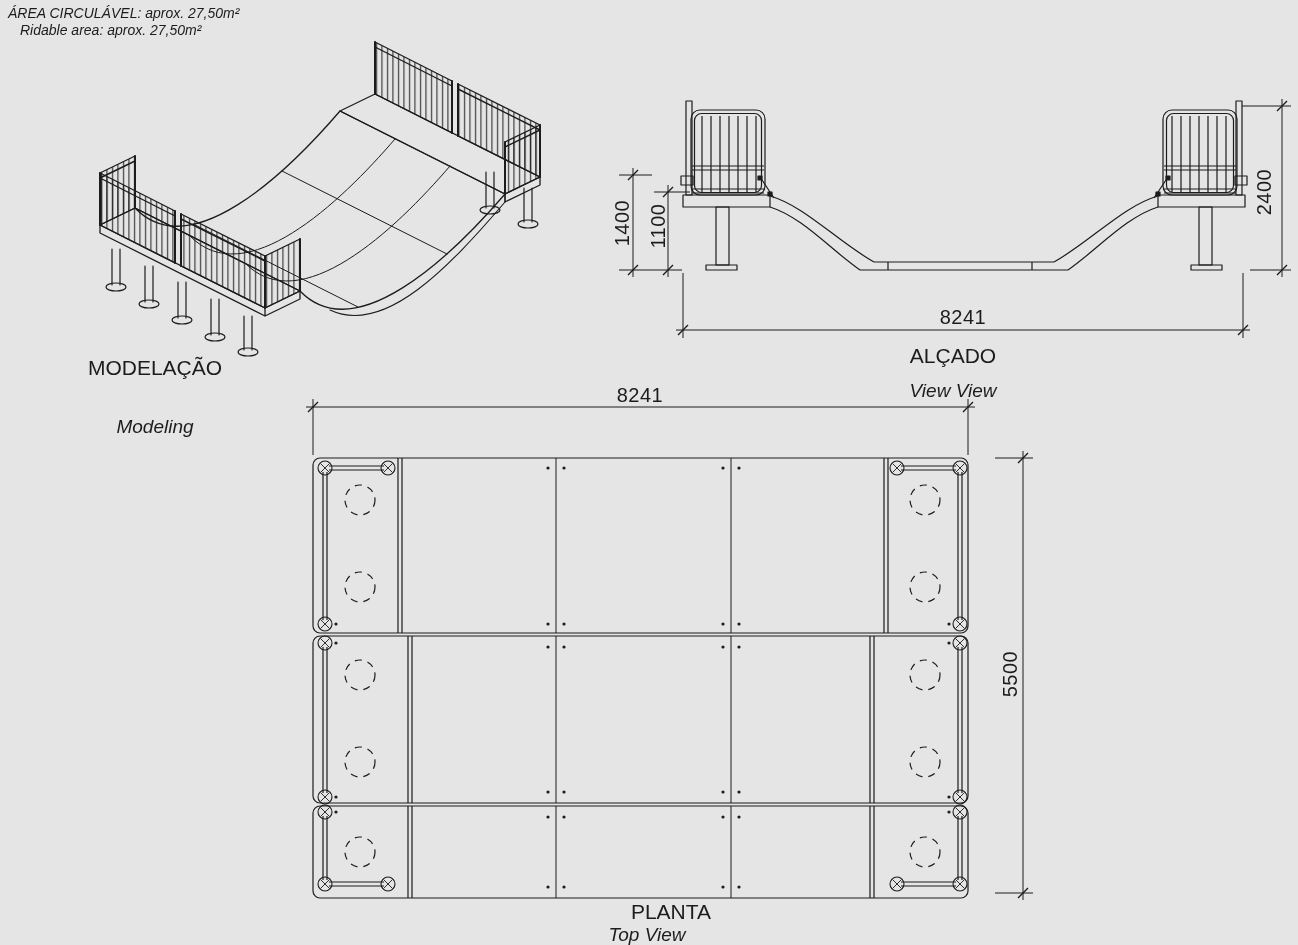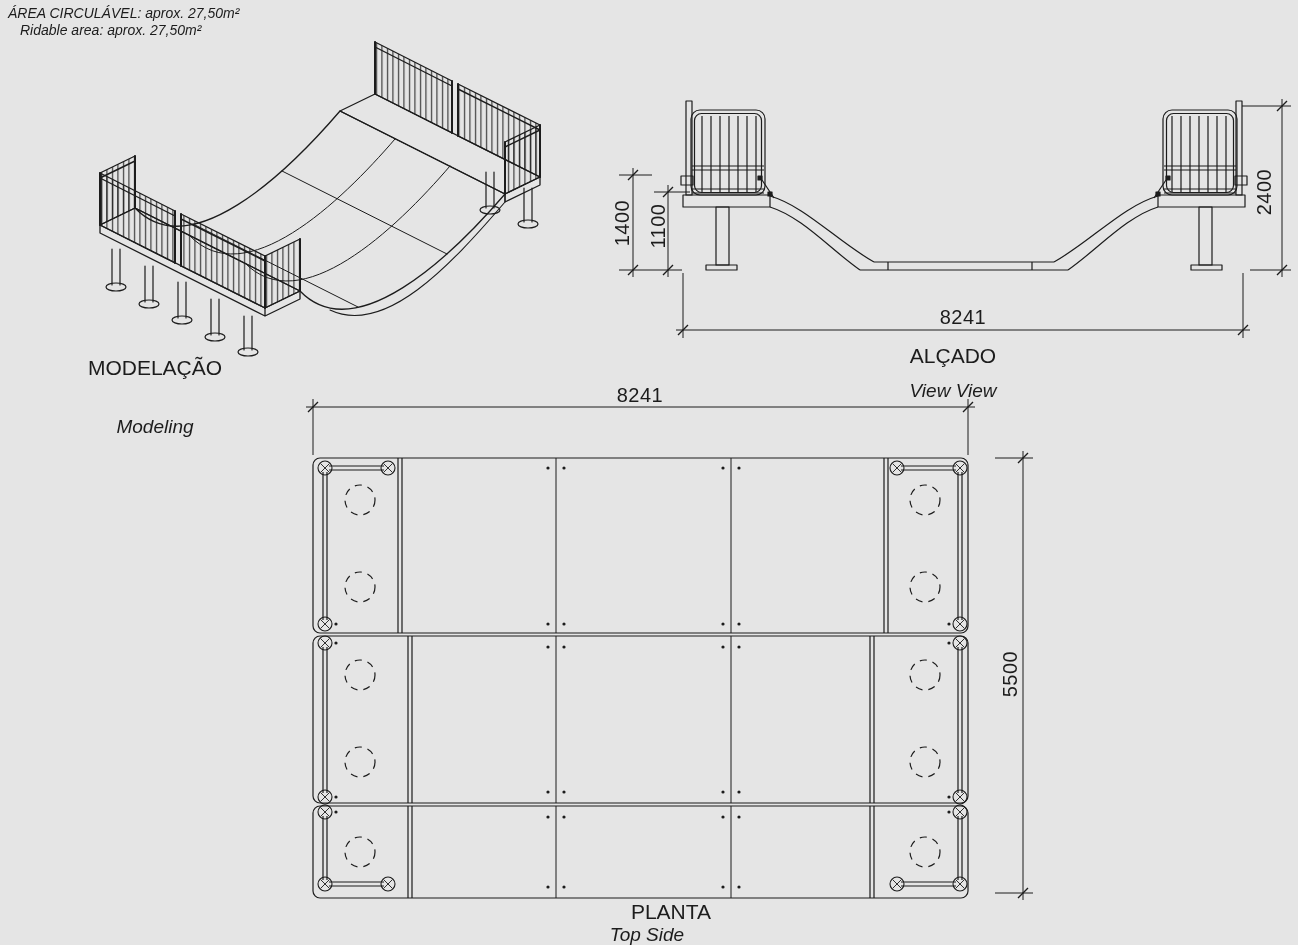--- a/index.html
+++ b/index.html
@@ -240,21 +240,21 @@
   <div class="txt note" style="left:8px; top:5px;">ÁREA CIRCULÁVEL: aprox. 27,50m²</div>
   <div class="txt note" style="left:20px; top:22px;">Ridable area: aprox. 27,50m²</div>
 
   <div class="txt view-title" style="left:55px; top:356px;">MODELAÇÃO</div>
   <div class="txt view-sub" style="left:55px; top:380px;margin-top:36px;">Modeling</div>
 
   <div class="txt view-title" style="left:853px; top:344px;">ALÇADO</div>
   <div class="txt view-sub" style="left:853px; top:380px;">View View</div>
 
   <div class="txt view-title" style="left:571px; top:900px;">PLANTA</div>
-  <div class="txt view-sub" style="left:547px; top:924px;">Top Side</div>
+  <div class="txt view-sub" style="left:547px; top:924px;">Top View</div>
 
   <div class="txt dim" style="left:913px; top:306px;">8241</div>
   <div class="txt dim dim-v" style="left:577px; top:212px;">1400</div>
   <div class="txt dim dim-v" style="left:613px; top:215px;">1100</div>
   <div class="txt dim dim-v" style="left:1219px; top:181px;">2400</div>
 
   <div class="txt dim" style="left:590px; top:384px;">8241</div>
   <div class="txt dim dim-v" style="left:965px; top:663px;">5500</div>
 
 </div>

